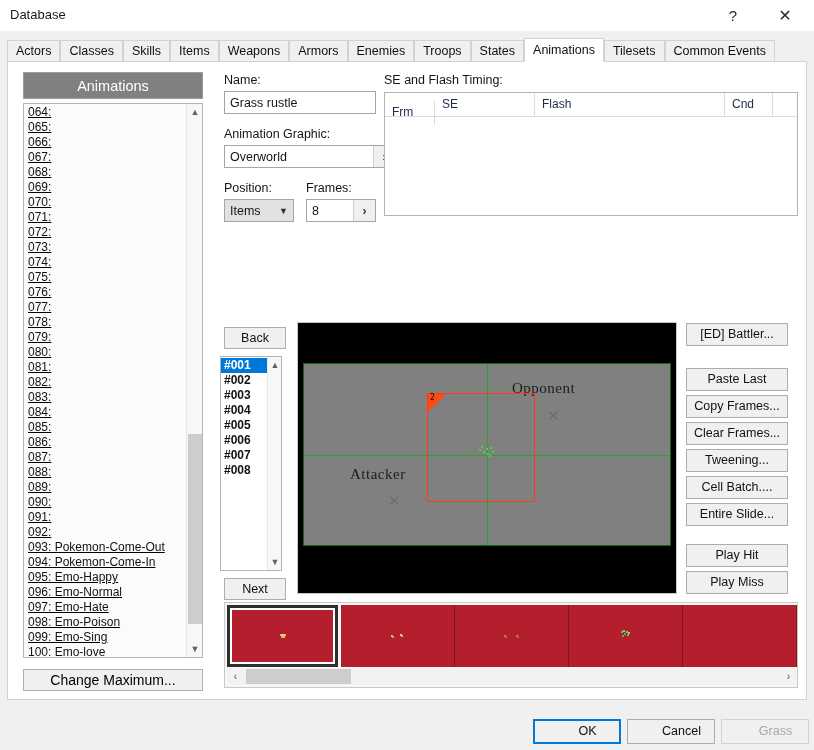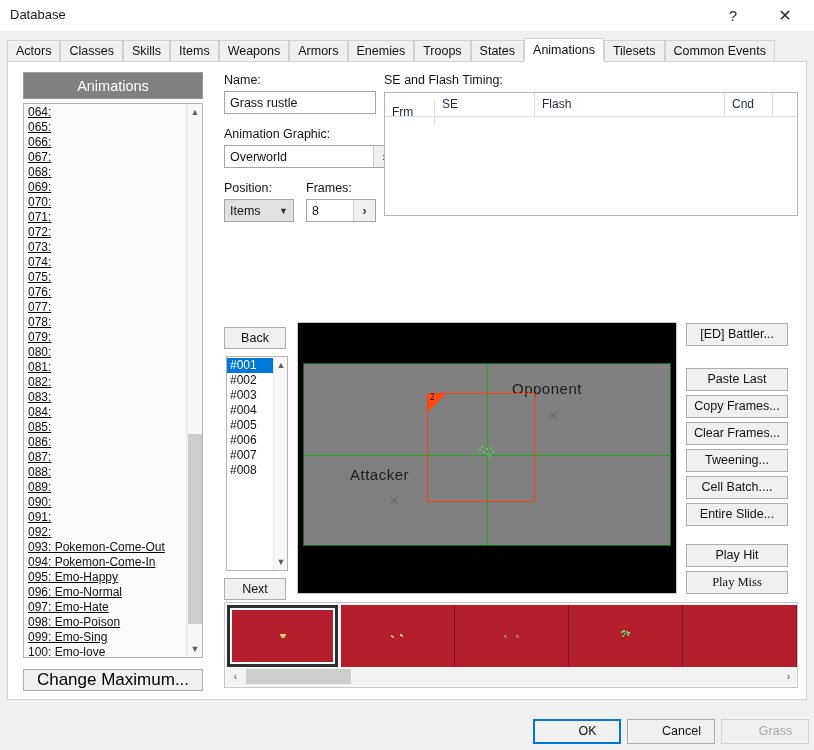--- a/index.html
+++ b/index.html
@@ -158,21 +158,21 @@
     background: #cdcdcd;
     cursor: default;
   }
   .btn-changemax {
     position: absolute;
     left: 0; top: 597px;
     width: 180px; height: 22px;
     background: #f0f0f0;
     border: 1px solid #adadad;
     box-sizing: border-box;
-    font-size: 17px;
+    font-size: 14px;
     text-align: center;
     line-height: 20px;
     cursor: default;
   }
 
   
   .content {
     position: absolute;
     left: 203px; top: 8px;
     width: 588px; height: 622px;
@@ -267,26 +267,27 @@
     font-size: 12.5px;
     color: #111111;
     text-align: center;
     cursor: default;
     white-space: nowrap;
     overflow: hidden;
   }
 
   .frame-list {
     position: absolute;
-    left: 15px; top: 286px;
+    left: 9px; top: 286px;
     width: 62px; height: 215px;
     background: #ffffff;
     border: 1px solid #b4b4b4;
     box-sizing: border-box;
     overflow: hidden;
+    font-weight: bold;
   }
   .frame-row {
     height: 15px;
     line-height: 15px;
     font-size: 12px;
     padding-left: 3px;
     color: #111111;
     white-space: nowrap;
     cursor: default;
   }
@@ -345,21 +346,21 @@
   }
   .cell-num {
     position: absolute;
     left: 2px; top: -1px;
     font-size: 8px;
     color: #000000;
     font-family: "DejaVu Sans Mono", monospace;
   }
   .stage-label {
     position: absolute;
-    font-family: Liberation Sans, sans-serif;
+    font-family: Liberation Serif, serif;
     font-size: 15px;
     color: #1c1c1c;
     letter-spacing: 0.5px;
     white-space: nowrap;
   }
   .stage-x {
     position: absolute;
     font-size: 15px;
     color: #6e6e6e;
   }
@@ -633,21 +634,21 @@
       <div class="btn" style="left:475px; top:253px; width:102px; height:23px; line-height:21px;">[ED] Battler...</div>
 
       <div class="btn" style="left:475px; top:298px; width:102px; height:23px; line-height:21px;">Paste Last</div>
       <div class="btn" style="left:475px; top:325px; width:102px; height:23px; line-height:21px;">Copy Frames...</div>
       <div class="btn" style="left:475px; top:352px; width:102px; height:23px; line-height:21px;">Clear Frames...</div>
       <div class="btn" style="left:475px; top:379px; width:102px; height:23px; line-height:21px;">Tweening...</div>
       <div class="btn" style="left:475px; top:406px; width:102px; height:23px; line-height:21px;">Cell Batch....</div>
       <div class="btn" style="left:475px; top:433px; width:102px; height:23px; line-height:21px;">Entire Slide...</div>
 
       <div class="btn" style="left:475px; top:474px; width:102px; height:23px; line-height:21px;">Play Hit</div>
-      <div class="btn" style="left:475px; top:501px; width:102px; height:23px; line-height:21px;font-family:Liberation Serif, serif;">Play Miss</div>
+      <div class="btn" style="left:475px; top:501px; width:102px; height:23px; line-height:21px;">Play Miss</div>
 
       <div class="filmstrip">
         <div class="film-track" id="film-track">
             <div class="film-cell sel" style="left: 0px; background: rgb(181, 31, 45);">
               <div class="film-sprite">
                 <i style="left: 8px; top: 4px; width: 2px; height: 2px; background: rgb(216, 192, 112);"></i>
                 <i style="left: 10px; top: 4px; width: 2px; height: 2px; background: rgb(232, 216, 136);"></i>
                 <i style="left: 12px; top: 4px; width: 2px; height: 2px; background: rgb(216, 192, 112);"></i>
                 <i style="left: 9px; top: 6px; width: 2px; height: 2px; background: rgb(200, 168, 96);"></i>
                 <i style="left: 11px; top: 6px; width: 2px; height: 2px; background: rgb(216, 192, 112);"></i>

